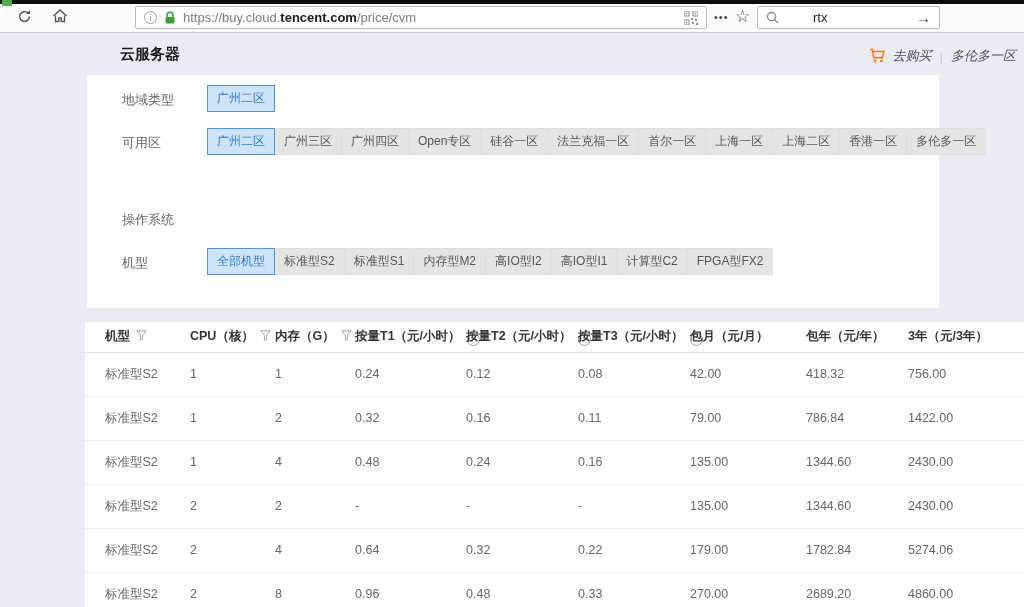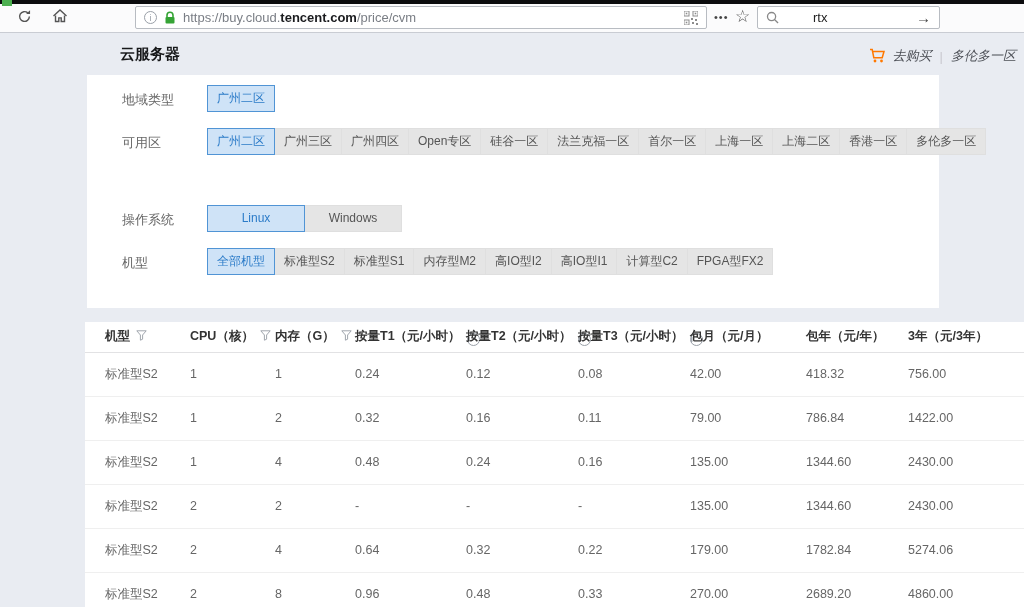--- a/index.html
+++ b/index.html
@@ -176,26 +176,20 @@
           <button class="fbtn" data-name="filter-option">首尔一区</button>
           <button class="fbtn" data-name="filter-option">上海一区</button>
           <button class="fbtn" data-name="filter-option">上海二区</button>
           <button class="fbtn" data-name="filter-option">香港一区</button>
           <button class="fbtn" data-name="filter-option">多伦多一区</button>
         </div>
       </div>
     </div>
     <div class="filter-row" data-name="filter-row-os">
       <div class="filter-label" data-name="filter-label">操作系统</div>
-      <div class="filter-lines">
-        <div class="btn-line">
-          <button class="fbtn sel" data-name="filter-option">Linux</button>
-          <button class="fbtn" data-name="filter-option">Windows</button>
-        </div>
-      </div>
     </div>
     <div class="filter-row" data-name="filter-row-instance-type">
       <div class="filter-label" data-name="filter-label">机型</div>
       <div class="filter-lines">
         <div class="btn-line">
           <button class="fbtn sel" data-name="filter-option">全部机型</button>
           <button class="fbtn" data-name="filter-option">标准型S2</button>
           <button class="fbtn" data-name="filter-option">标准型S1</button>
           <button class="fbtn" data-name="filter-option">内存型M2</button>
           <button class="fbtn" data-name="filter-option">高IO型I2</button>

